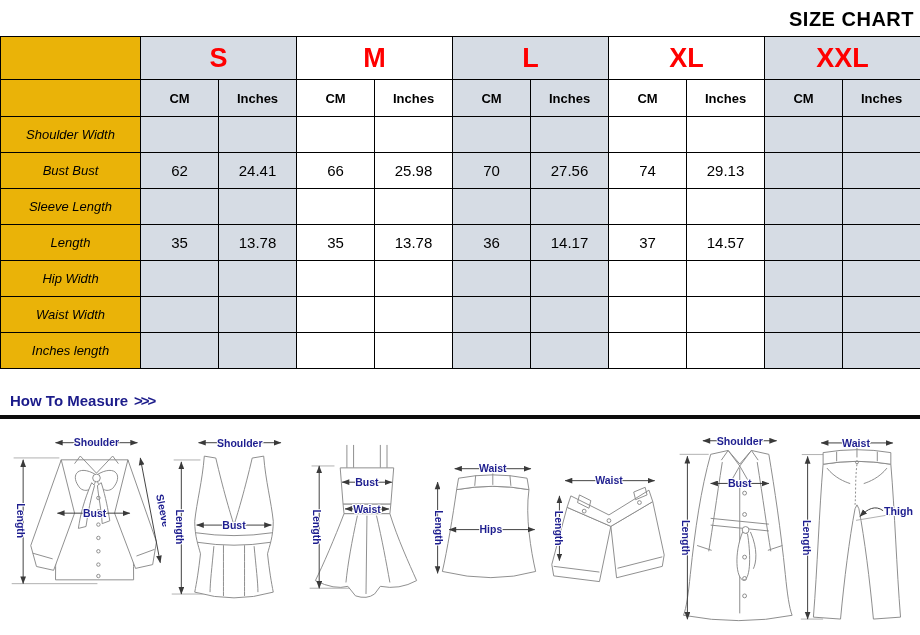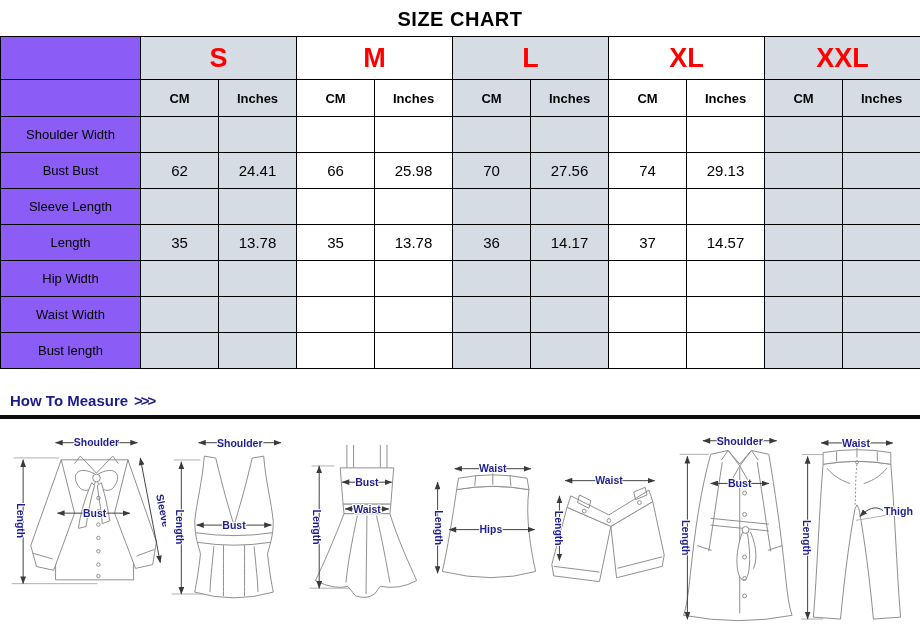--- a/index.html
+++ b/index.html
@@ -1,29 +1,29 @@
 <!DOCTYPE html>
 <html><head>
 <meta charset="utf-8">
 <style>
   html,body{margin:0;padding:0;background:#fff;}
   body{width:920px;height:635px;font-family:"Liberation Sans",sans-serif;color:#000;overflow:hidden;}
 
-  .title{ text-align:center; font-size:20px; font-weight:bold; letter-spacing:.5px; padding:8px 0 5px; }
+  .title{ text-align:right; font-size:20px; font-weight:bold; letter-spacing:.5px; padding:8px 6px 5px; }
 
   table.size-chart{ border-collapse:collapse; width:920px; table-layout:fixed; }
   .size-chart th,.size-chart td{ border:1px solid #000; text-align:center; vertical-align:middle; padding:0; overflow:hidden; font-weight:normal; }
   .size-chart col.labelcol{ width:140px; }
   .size-chart col.c{ width:78px; }
   tr.size-row{ height:43px; }
   tr.size-row th.size-name{ font-size:27px; font-weight:bold; color:#ff0000; }
   tr.unit-row{ height:37px;margin-left:46px; }
   tr.unit-row th{ font-size:13px; font-weight:bold; }
   tr.data-row{ height:36px; font-size:15px; }
-  .row-label{ font-size:13px; background:#8b5cf6; }
+  .row-label{ font-size:13px; background:#eab308;font-style:italic; }
   .sh{ background:#d6dce4; }
 
   .measure-head{ margin:20px 0 2px 10px; font-size:15px; line-height:24px; font-weight:bold; color:#1b1b8a; }
   .measure-head .chev{ letter-spacing:-2px; font-weight:bold; padding-left:6px; }
   .rule{ border:0; border-top:4px solid #0d0d0d; margin:2px 0 0 0; }
 
   .diagrams{ display:flex; align-items:flex-start; padding:12px 0 0 6px; }
   .dia{ flex:0 0 auto; }
   .mt8{margin-top:8px;} .mt28{margin-top:28px;} .mt40{margin-top:40px;} .mt2{margin-top:2px;}
 
@@ -160,21 +160,21 @@
     <td></td>
     <td></td>
     <td class="sh"></td>
     <td class="sh"></td>
     <td></td>
     <td></td>
     <td class="sh"></td>
     <td class="sh"></td>
   </tr>
   <tr class="data-row">
-    <th class="row-label">Bust length</th>
+    <th class="row-label">Inches length</th>
     <td class="sh"></td>
     <td class="sh"></td>
     <td></td>
     <td></td>
     <td class="sh"></td>
     <td class="sh"></td>
     <td></td>
     <td></td>
     <td class="sh"></td>
     <td class="sh"></td>

